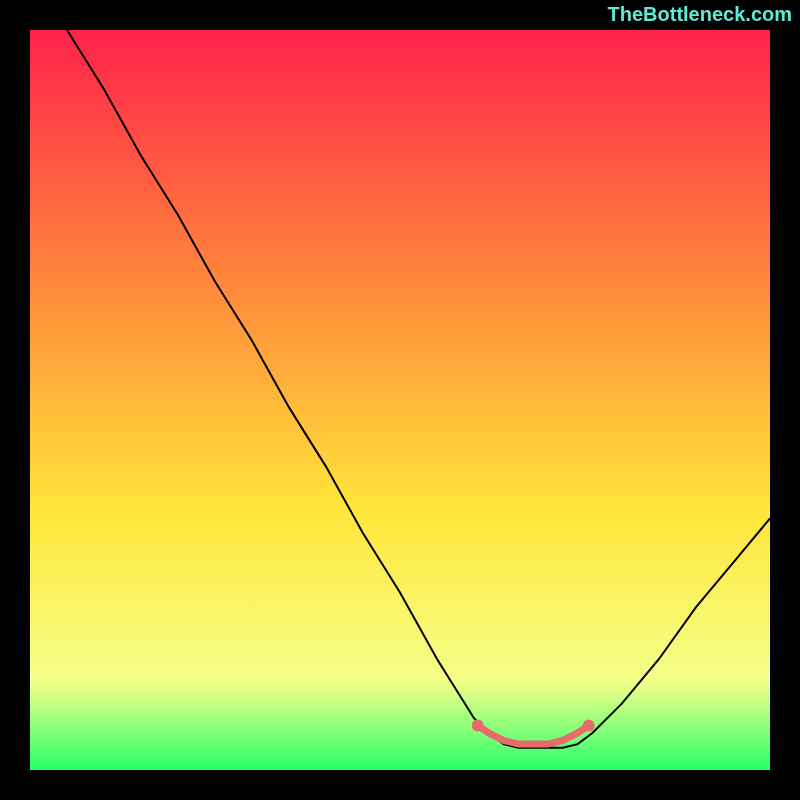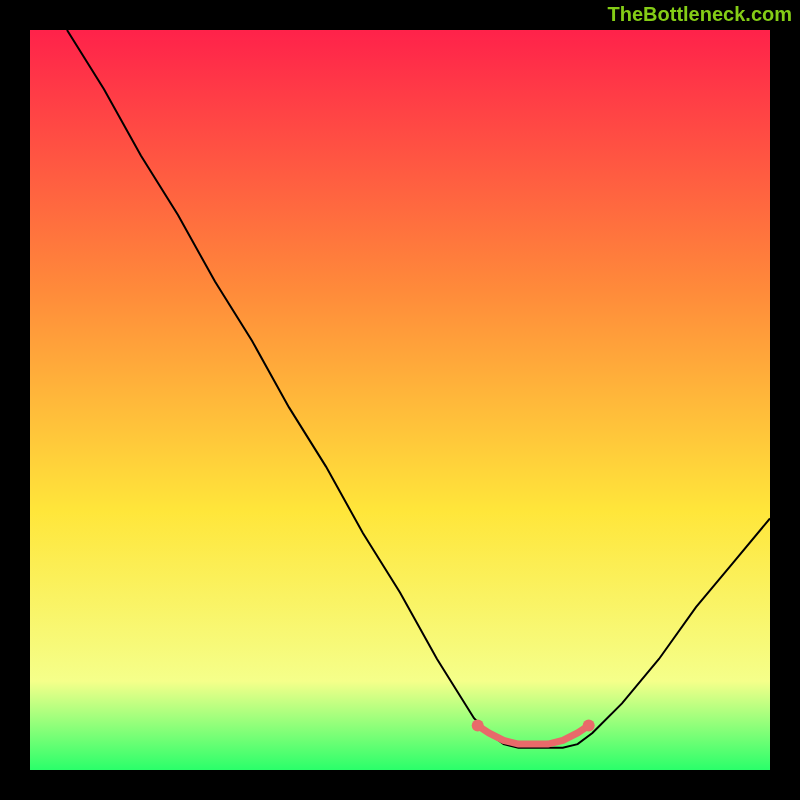--- a/index.html
+++ b/index.html
@@ -8,21 +8,21 @@
     width: 800px;
     height: 800px;
     background: #000;
     position: relative;
     font-family: Arial, sans-serif;
   }
   .watermark {
     position: absolute;
     top: 3px;
     right: 8px;
-    color: #84cc16;
+    color: #5eead4;
     font-size: 20px;
     font-weight: bold;
   }
   .plot-area {
     position: absolute;
     left: 30px;
     top: 30px;
     width: 740px;
     height: 740px;
   }

